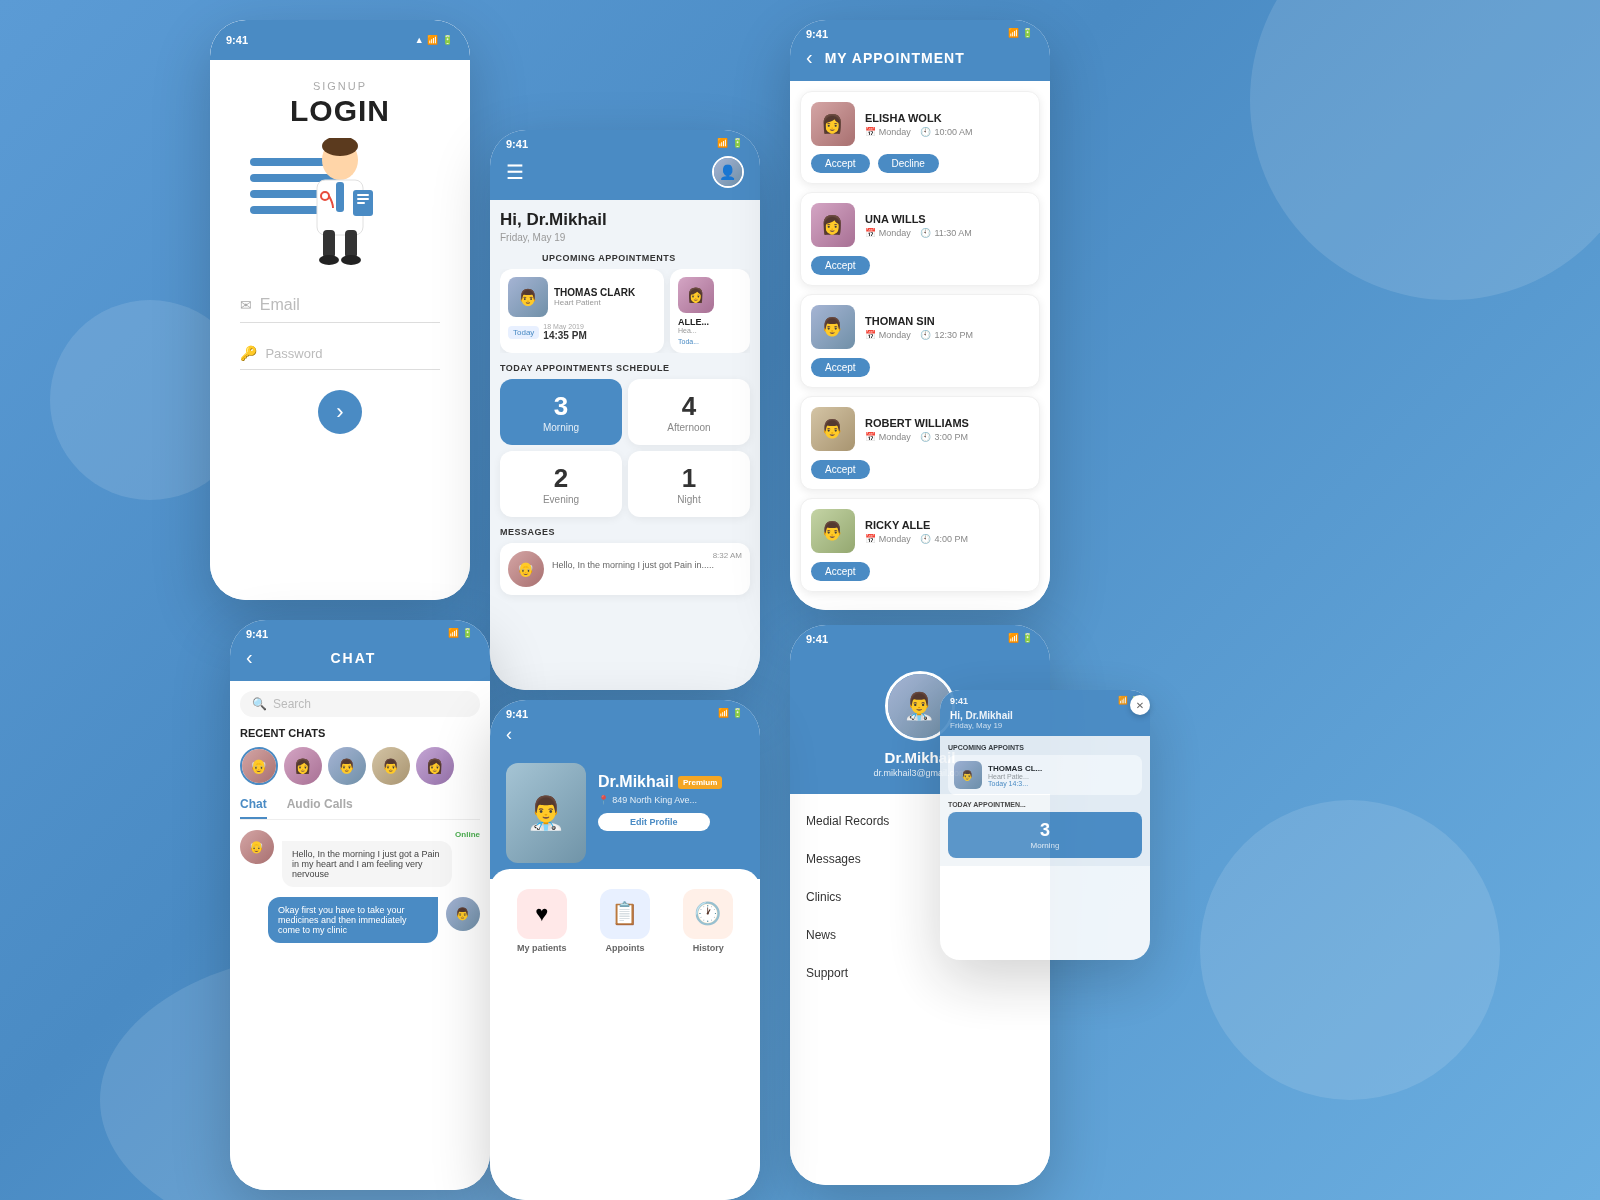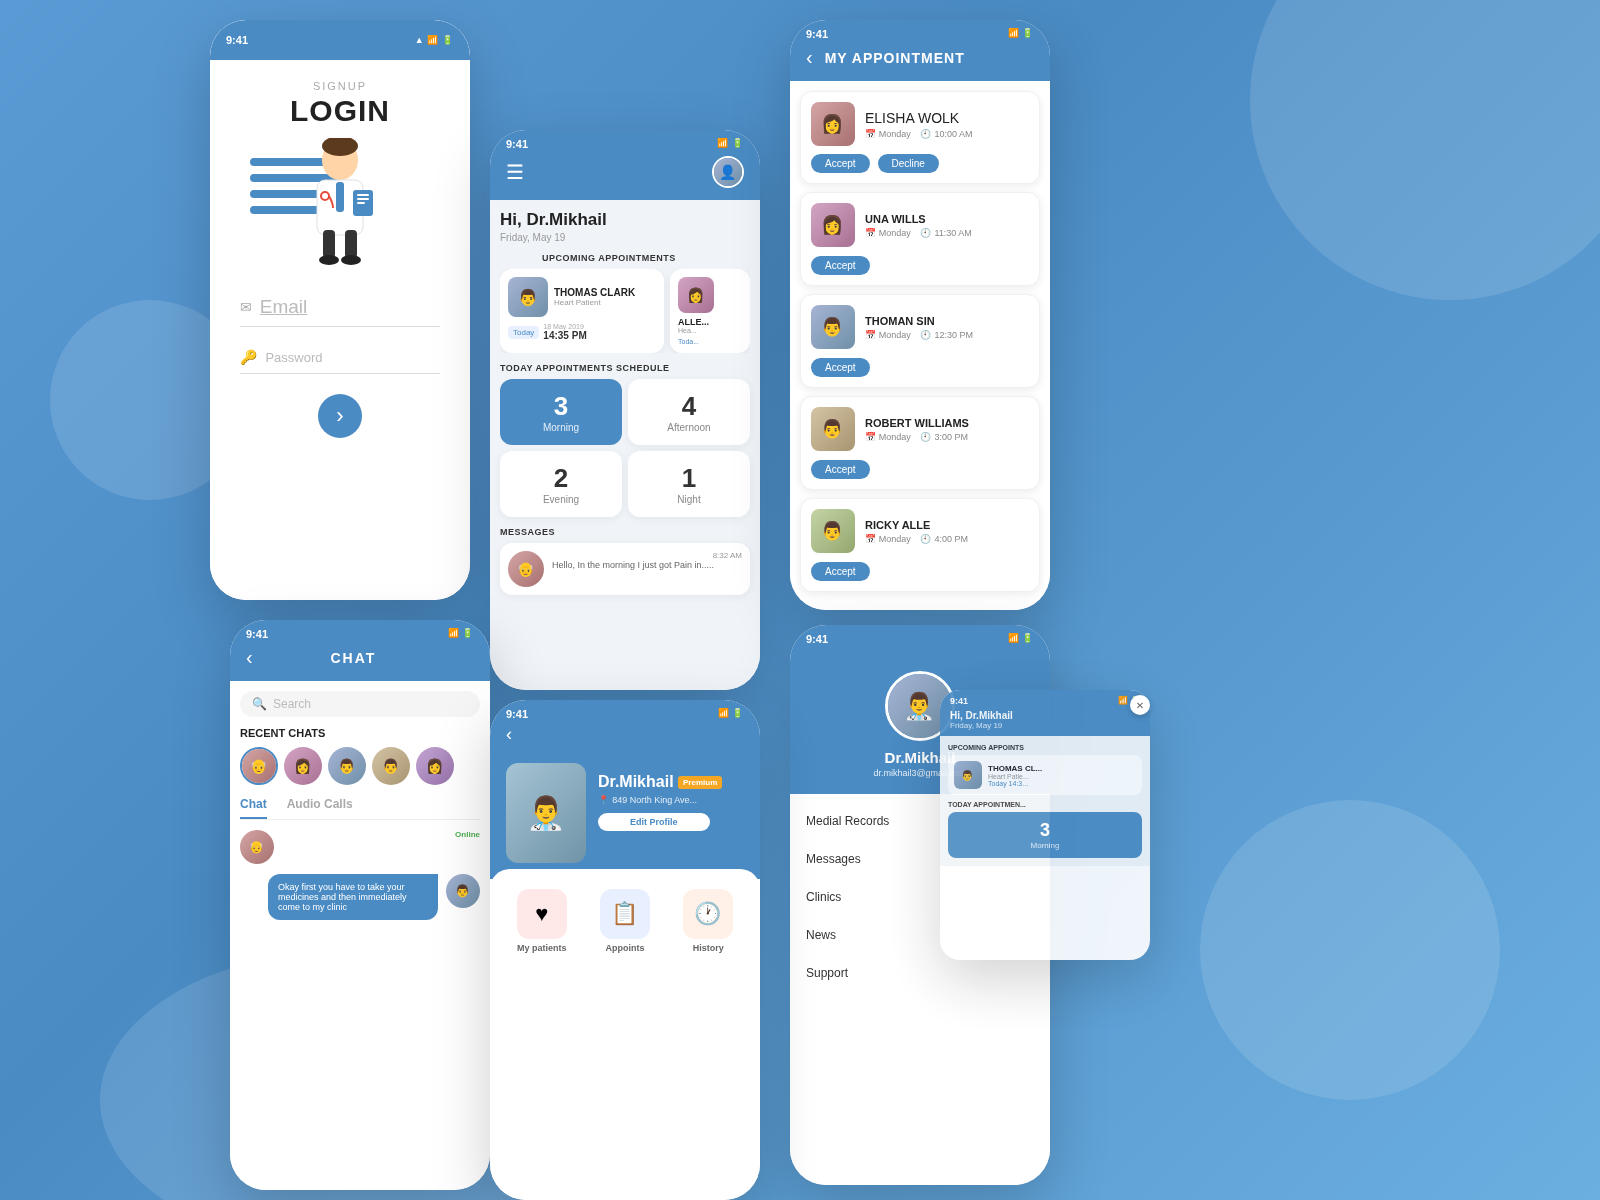--- a/index.html
+++ b/index.html
@@ -139,21 +139,21 @@
           <circle cx="30" cy="58" r="4" fill="none" stroke="#e74c3c" stroke-width="2"></circle>
           <path d="M34 58 Q38 65 38 70" fill="none" stroke="#e74c3c" stroke-width="2"></path>
         </svg>
 
         <ellipse cx="100" cy="138" rx="40" ry="8" fill="#d0e8f8" style="position:absolute;bottom:0;left:50%;transform:translateX(-50%);">
       </ellipse>
         </div>
 
       <div style="display:flex;align-items:center;gap:8px;border-bottom:1px solid #ddd;padding:8px 0;margin-bottom:14px;">
         <span style="font-size:14px;color:#aaa;">✉</span>
-        <span style="font-size:19px;color:#bbb;text-decoration:underline;">Email</span>
+        <span style="font-size:16px;color:#bbb;">Email</span>
       </div>
 
       <div style="display:flex;align-items:center;gap:8px;border-bottom:1px solid #ddd;padding:8px 0;margin-bottom:20px;">
         <span style="font-size:14px;color:#aaa;">🔑</span>
         <span style="font-size:13px;color:#bbb;">Password</span>
       </div>
 
       <button style="width:44px;height:44px;border-radius:50%;background:#4a8bc4;border:none;color:white;font-size:22px;cursor:pointer;margin:0 auto;display:block;">›</button>
     </div>
   </div>
@@ -266,21 +266,21 @@
     </div>
 
     <div style="background:white;flex:1;padding:10px;overflow-y:auto;">
 
       <div style="background:white;border-radius:12px;padding:10px;margin-bottom:8px;box-shadow:0 2px 8px rgba(0,0,0,0.08);border:1px solid #f0f0f0;">
         <div style="display:flex;align-items:center;gap:10px;">
           <div style="width:44px;height:44px;border-radius:8px;overflow:hidden;flex-shrink:0;">
             <div class="face-placeholder fp1" style="font-size:18px;">👩</div>
           </div>
           <div style="flex:1;">
-            <div style="font-size:14px;font-weight:400;color:#222;">ELISHA WOLK</div>
+            <div style="font-size:11px;font-weight:700;color:#222;">ELISHA WOLK</div>
             <div style="display:flex;gap:10px;font-size:9px;color:#888;margin-top:3px;">
               <span>📅 Monday</span>
               <span>🕙 10:00 AM</span>
             </div>
           </div>
         </div>
         <div style="display:flex;gap:8px;margin-top:8px;">
           <button style="background:#4a8bc4;color:white;border:none;border-radius:20px;padding:4px 14px;font-size:10px;cursor:pointer;">Accept</button>
           <button style="background:#4a8bc4;color:white;border:none;border-radius:20px;padding:4px 14px;font-size:10px;cursor:pointer;">Decline</button>
         </div>
@@ -410,20 +410,21 @@
         <span style="font-size:12px;font-weight:600;padding-bottom:6px;color:#4a8bc4;border-bottom:2px solid #4a8bc4;cursor:pointer;">Chat</span>
         <span style="font-size:12px;font-weight:600;padding-bottom:6px;color:#aaa;cursor:pointer;">Audio Calls</span>
       </div>
 
       <div style="display:flex;gap:8px;margin-bottom:10px;">
         <div style="width:34px;height:34px;border-radius:50%;overflow:hidden;flex-shrink:0;">
           <div class="face-placeholder fp1" style="font-size:12px;">👴</div>
         </div>
         <div style="flex:1;">
           <div style="font-size:8px;color:#4CAF50;font-weight:700;text-align:right;margin-bottom:2px;">Online</div>
+          <div style="background:#f5f5f5;border-radius:0 12px 12px 12px;padding:8px 10px;font-size:9px;color:#444;max-width:170px;">Hello, In the morning I just got a Pain in my heart and I am feeling very nervouse</div>
         </div>
       </div>
 
       <div style="display:flex;gap:8px;justify-content:flex-end;margin-bottom:10px;">
         <div style="flex:1;display:flex;flex-direction:column;align-items:flex-end;">
           <div style="background:#4a8bc4;color:white;border-radius:12px 0 12px 12px;padding:8px 10px;font-size:9px;max-width:170px;">Okay first you have to take your medicines and then immediately come to my clinic</div>
         </div>
         <div style="width:34px;height:34px;border-radius:50%;overflow:hidden;flex-shrink:0;">
           <div class="face-placeholder fp2" style="font-size:12px;">👨</div>
         </div>

